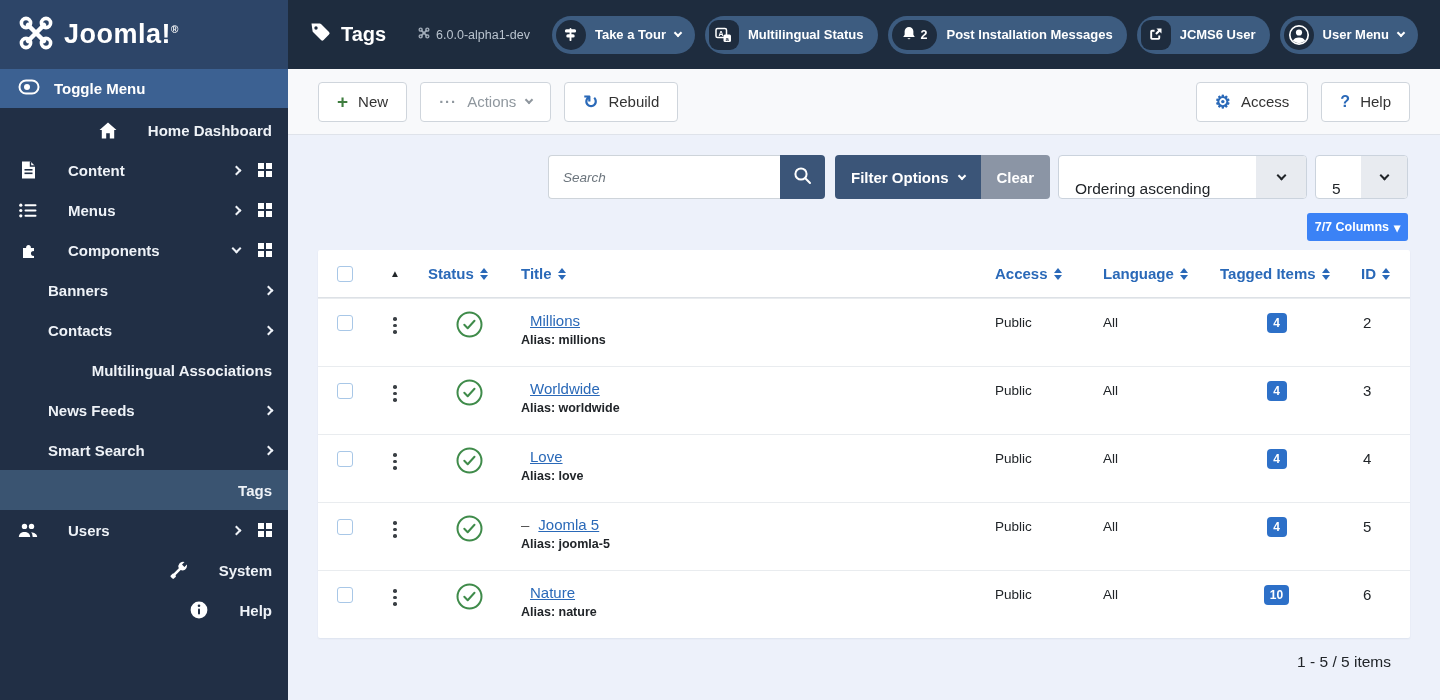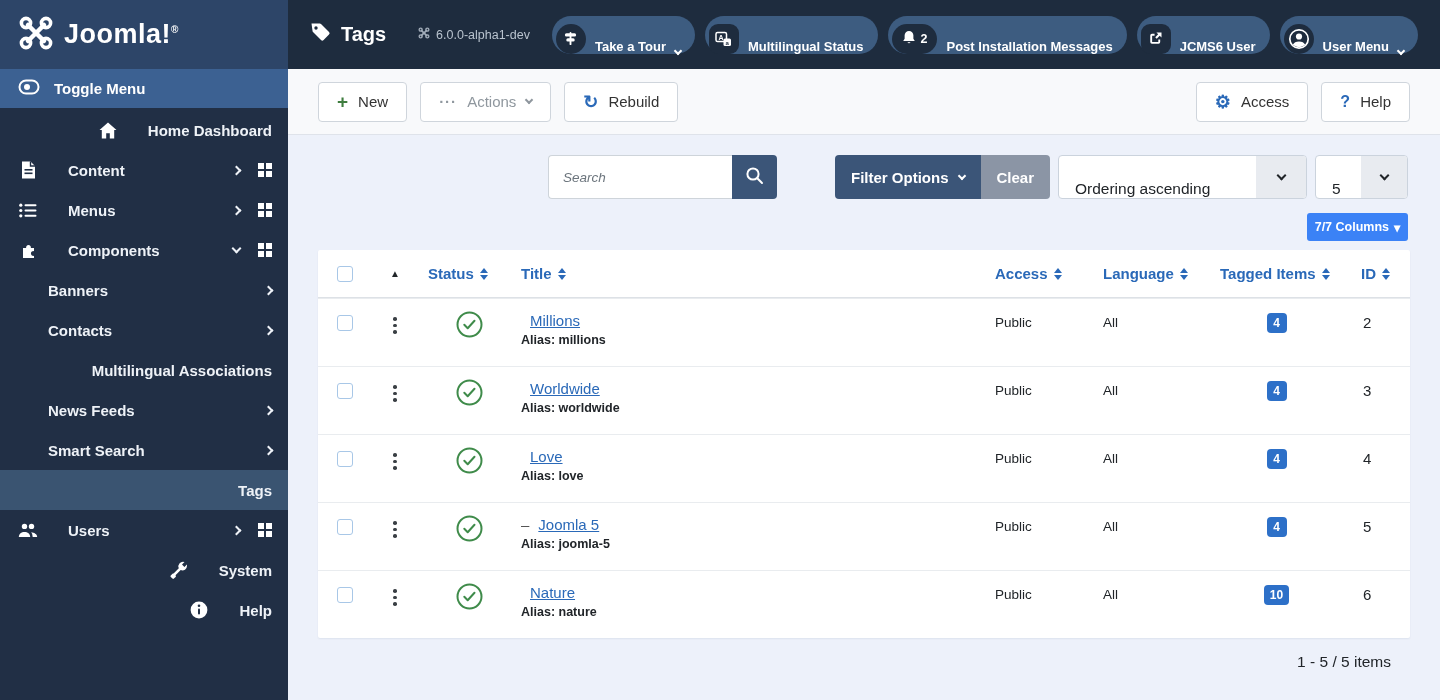--- a/index.html
+++ b/index.html
@@ -28,21 +28,21 @@
   .chv.r { transform:rotate(-45deg); }
   .chv.d { transform:rotate(45deg); margin-top:-4px; }
   .gridico { display:grid; grid-template-columns:6px 6px; grid-gap:2px; }
   .gridico i { width:6px; height:6px; background:#fff; display:block; }
 
   
   .topbar { height:69px; background:#1e2c3e; display:flex; align-items:center; padding:0 22px; gap:10px; }
   .page-title { display:flex; align-items:center; gap:10px; color:#fff; font-size:20px; font-weight:bold; }
   .spacer { flex:1; }
   .version { display:flex; align-items:center; gap:6px; color:#b9c3ce; font-size:12.5px; margin-right:12px; }
-  .pill { height:38px; border-radius:19px; background:#3d5c80; display:flex; align-items:flex-end; gap:9px;
+  .pill { height:38px; border-radius:19px; background:#3d5c80; display:flex; align-items:center; gap:9px;
     padding:0 14px 0 4px; color:#fff; font-size:13px; font-weight:bold; cursor:pointer; white-space:nowrap; }
   .pill .icoc { width:30px; height:30px; border-radius:50%; background:#1e2c3e; display:flex; align-items:center; justify-content:center; }
   .pill .icos { width:30px; height:30px; border-radius:9px; background:#1e2c3e; display:flex; align-items:center; justify-content:center; }
   .pill .icob { height:30px; border-radius:15px; background:#1e2c3e; display:flex; align-items:center; justify-content:center;
     gap:5px; padding:0 10px; font-size:12.5px; }
   .pill .chv { width:6px; height:6px; }
 
   
   .toolbar { height:66px; background:#f8f9fb; border-bottom:1px solid #dfe3ea; display:flex; align-items:center;
     padding:0 30px; gap:13px; }
@@ -50,21 +50,21 @@
     gap:10px; padding:0 18px; font-size:15px; color:#333; cursor:pointer; }
   .btn .bico { font-weight:bold; }
   .btn.disabled { color:#8f979e; }
   .btn .chv { width:6px; height:6px; color:#8f979e; }
   .tb-right { margin-left:auto; display:flex; gap:13px; }
 
   
   .content { position:relative; height:565px; background:#edf1fa; }
 
   .search-group { position:absolute; left:260px; top:20px; display:flex; }
-  .search-input { width:184px; height:44px; border:1px solid #ced4da; border-right:none; border-radius:4px 0 0 4px;
+  .search-input { width:232px; height:44px; border:1px solid #ced4da; border-right:none; border-radius:4px 0 0 4px;
     padding:0 14px; font-size:13.5px; font-family:"Liberation Sans",sans-serif; color:#212529; background:#fff; }
   .search-input::placeholder { font-style:italic; color:#6c757d; }
   .search-btn { width:45px; height:44px; background:#3b5578; border:none; border-radius:0 4px 4px 0;
     display:flex; align-items:center; justify-content:center; cursor:pointer; }
 
   .filter-group { position:absolute; left:547px; top:20px; display:flex; }
   .filter-btn { height:44px; background:#3b5578; color:#fff; font-size:15px; font-weight:bold; border:none;
     border-radius:4px 0 0 4px; display:flex; align-items:center; gap:10px; padding:0 16px; cursor:pointer; }
   .filter-btn .chv { width:6px; height:6px; margin-top:-2px; }
   .clear-btn { height:44px; background:#8b95a5; color:#fff; font-size:15px; font-weight:bold; border:none;

